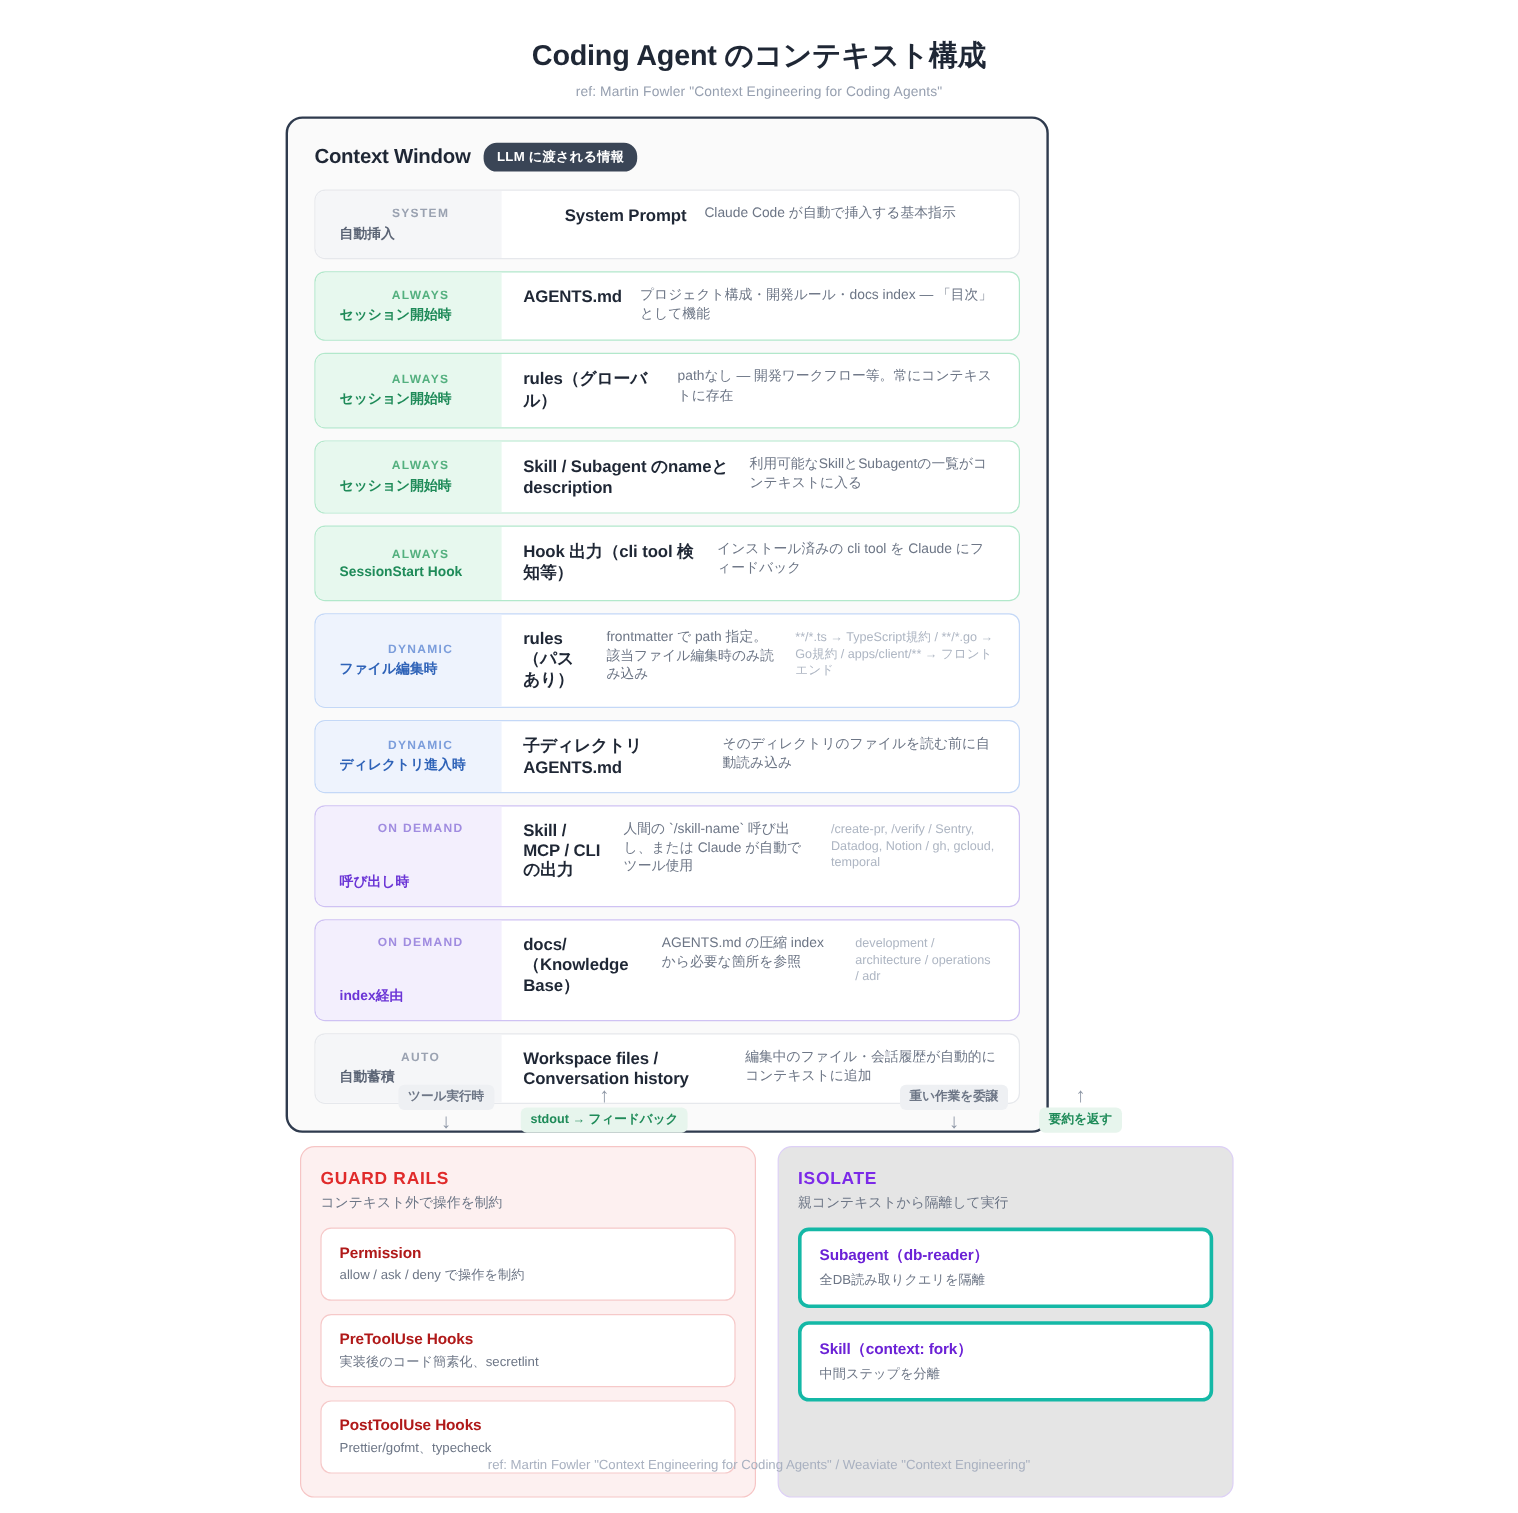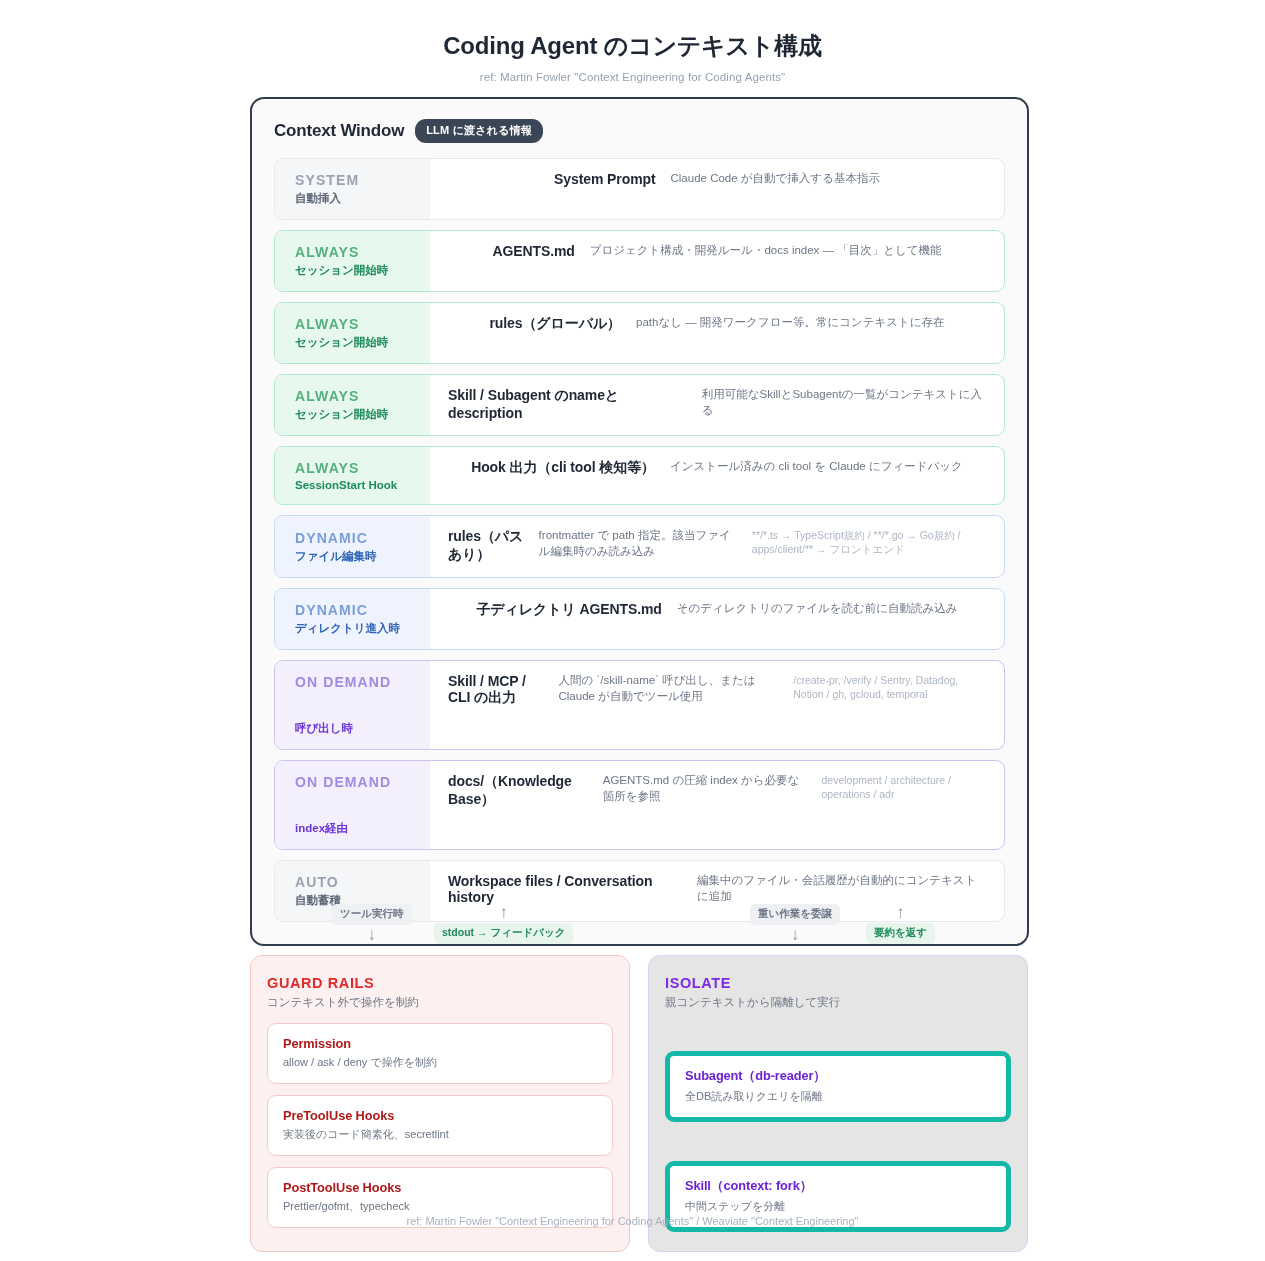--- a/index.html
+++ b/index.html
@@ -17,21 +17,21 @@
   .title {
     font-size: 24px; font-weight: bold; letter-spacing: -0.2px;
     color: #1f2735;
   }
   .subtitle {
     margin-top: 9px; font-size: 11.5px; color: #97a0b0; letter-spacing: 0.1px;
   }
 
   
   .cw-card {
-    position: absolute; left: 250px; top: 97px; width: 779px;
+    position: absolute; left: 238px; top: 97px; width: 636px;
     border: 2px solid #2f3b4e; border-radius: 14px;
     background: #fafafa; padding: 20px 22px 22px 22px;
   }
   .cw-head { display: flex; align-items: center; gap: 11px; margin-bottom: 15px; }
   .cw-title { font-size: 17px; font-weight: bold; color: #1f2735; letter-spacing: -0.2px; }
   .cw-badge {
     background: #3a4556; color: #ffffff; font-size: 11px; font-weight: bold;
     border-radius: 11px; padding: 4px 11px 5px 11px; letter-spacing: 0.2px;
   }
 
@@ -39,22 +39,23 @@
   .row {
     display: flex; align-items: stretch; border-radius: 9px; overflow: hidden;
     background: #ffffff; border: 1px solid #e6e8ec; min-height: 58px;
   }
   .row-left {
     width: 155px; flex: none; padding: 13px 0 13px 20px;
     display: flex; flex-direction: column; justify-content: center; gap: 3px;
     background: #f5f6f8;
   }
   .tag {
-    font-size: 14px; font-weight: bold; letter-spacing: 1.1px; color: #9aa2b1;
+    font-size: 10px; font-weight: bold; letter-spacing: 1.1px; color: #9aa2b1;
     text-transform: uppercase;
+    text-align: center;
   }
   .when { font-size: 11.5px; font-weight: bold; color: #5c6576; }
   .row-right { flex: 1; padding: 12px 18px 13px 18px; display: flex; flex-direction: row; justify-content: center; gap: 15px; }
   .r-title { font-size: 14px; font-weight: bold; color: #1f2735; letter-spacing: -0.1px; }
   .r-desc { font-size: 11.5px; color: #6d7686; line-height: 1.35; }
   .r-note { font-size: 10.5px; color: #aeb6c3; line-height: 1.35; }
 
   
   .row.green  { border-color: #b2e8cb; }
   .row.green  .row-left { background: #e7f8ee; }
@@ -93,21 +94,21 @@
   .panel { width: 380px; border-radius: 12px; padding: 19px 16px 19px 16px; }
   .panel.rails   { background: #fdf0f0; border: 1px solid #f6c5c5; }
   .panel.isolate { background: #e5e5e5; border: 1px solid #ddd0f6; }
   .p-title { font-size: 14.5px; font-weight: bold; letter-spacing: 0.6px; }
   .panel.rails   .p-title { color: #e02b2b; }
   .panel.isolate .p-title { color: #7c2ae8; }
   .p-sub { margin-top: 4px; font-size: 11.5px; color: #6d7686; }
   .cards { margin-top: 13px; display: flex; flex-direction: column; gap: 11px; }
   .card { background: #ffffff; border-radius: 9px; padding: 12px 15px 13px 15px; }
   .panel.rails   .card { border: 1px solid #f6c9c9; }
-  .panel.isolate .card { border: 5px solid #14b8a6; margin-top: 28px; }
+  .panel.isolate .card { border: 3px solid #14b8a6; }
   .c-title { font-size: 12.8px; font-weight: bold; letter-spacing: -0.1px; }
   .panel.rails   .c-title { color: #b01919; }
   .panel.isolate .c-title { color: #6b21d6; }
   .c-desc { margin-top: 4px; font-size: 11px; color: #6d7686; }
 
   
   .footer {
     position: absolute; left: 0; top: 1215px; width: 1265px; text-align: center;
     font-size: 11px; color: #a9b1c0;
   }

